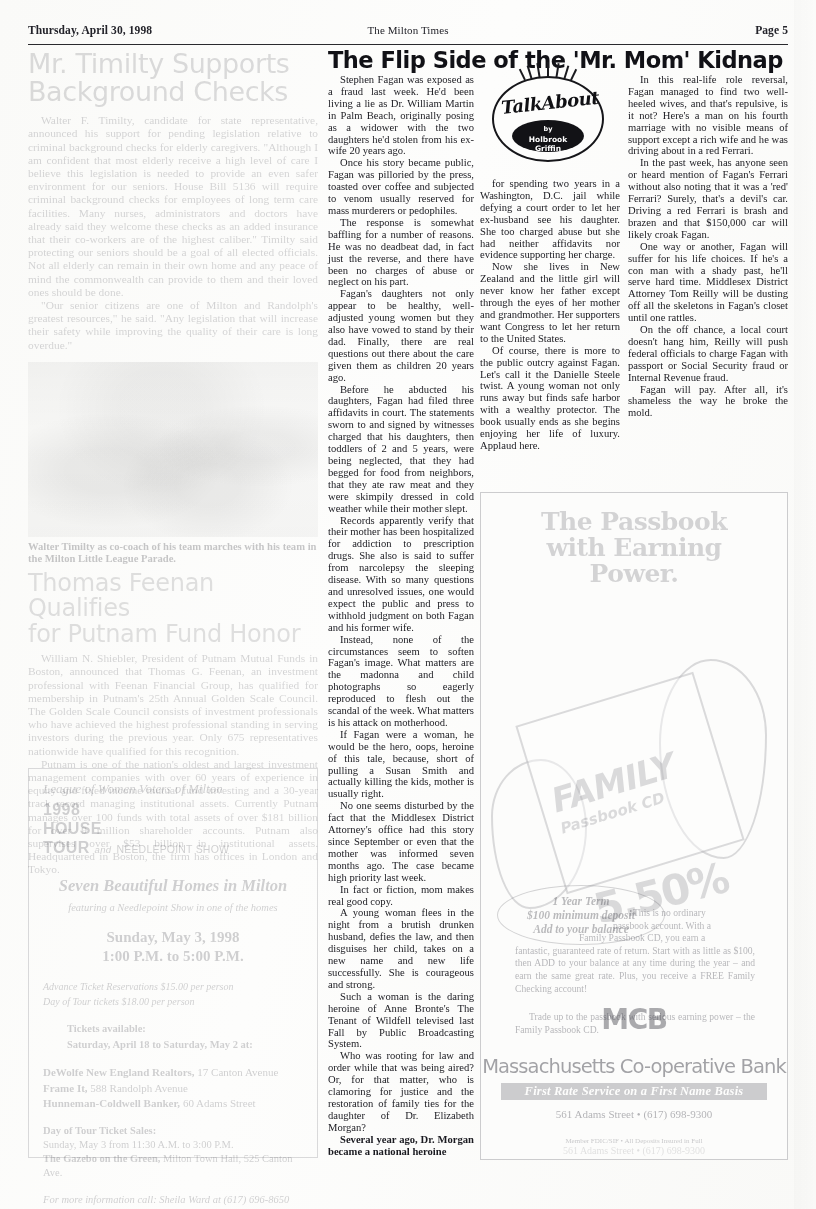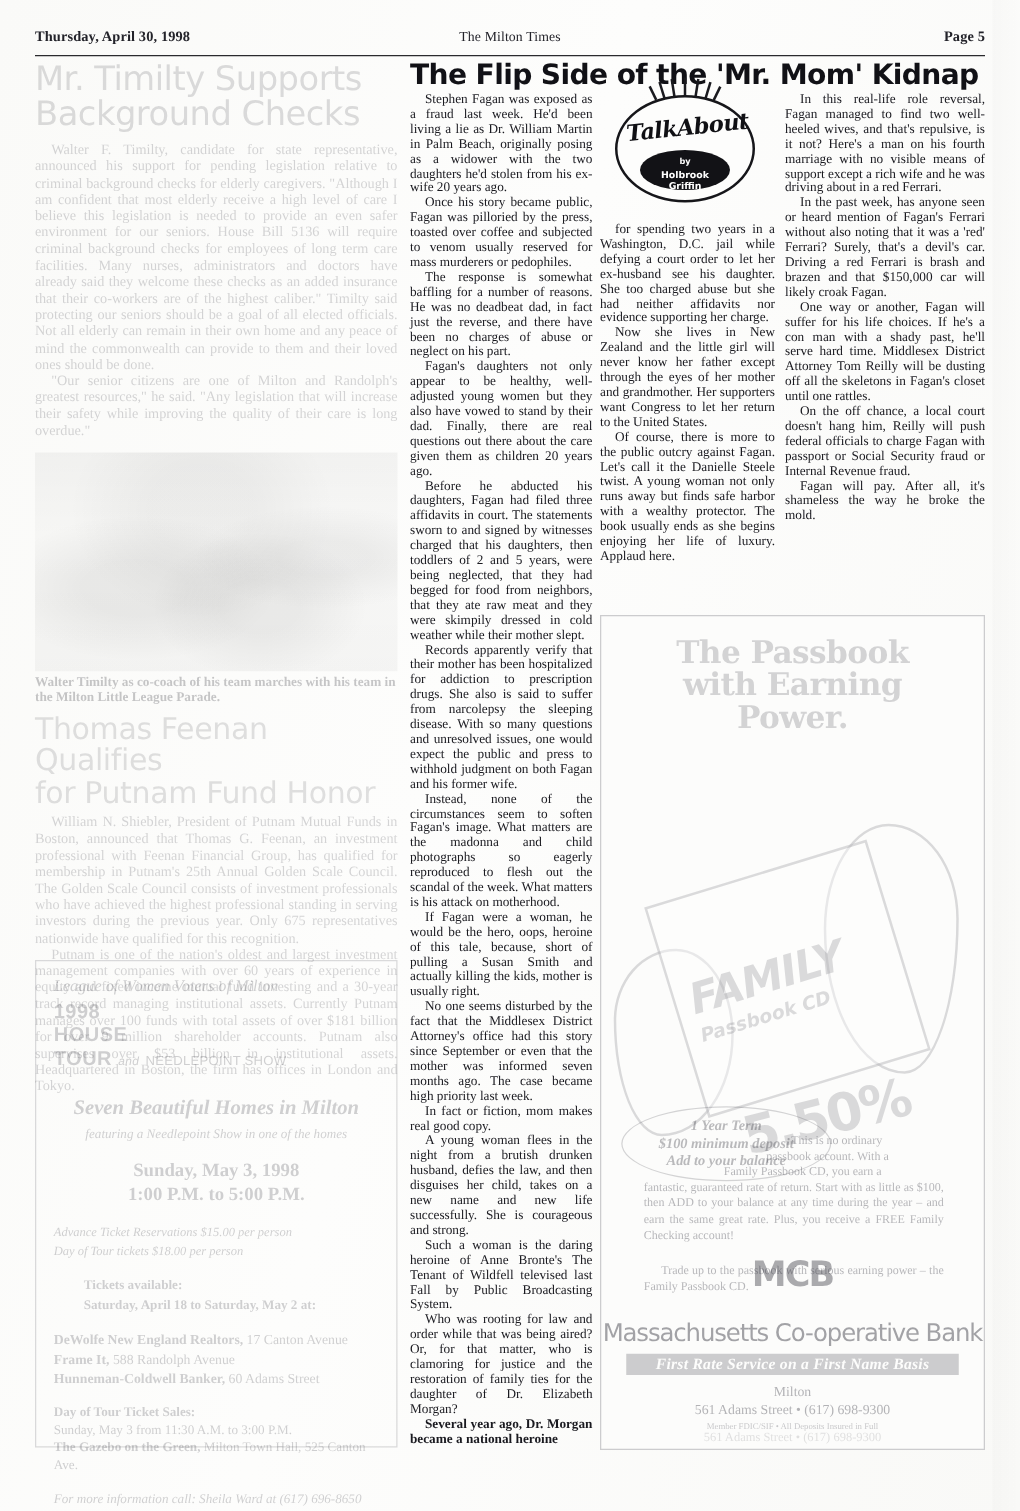--- a/index.html
+++ b/index.html
@@ -400,19 +400,18 @@
         <span class="indent3">Family Passbook CD, you earn a</span>
         <span>fantastic, guaranteed rate of return. Start with as little as $100, then ADD to your balance at any time during the year – and earn the same great rate. Plus, you receive a FREE Family Checking account!</span>
       </p>
       <p>Trade up to the passbook with serious earning power – the Family Passbook CD.</p>
     </div>
 
     <div class="mcb">MCB</div>
     <div class="bankname">Massachusetts Co-operative Bank</div>
     <div class="slogan">First Rate Service on a First Name Basis</div>
     <div class="branch">
-      <div>Milton</div>
       <div>561 Adams Street • (617) 698-9300</div>
     </div>
     <div class="fdic">Member FDIC/SIF • All Deposits Insured in Full</div>
     <div class="ghost">561 Adams Street • (617) 698-9300</div>
   </div>
 </div>
 
 </body></html>

